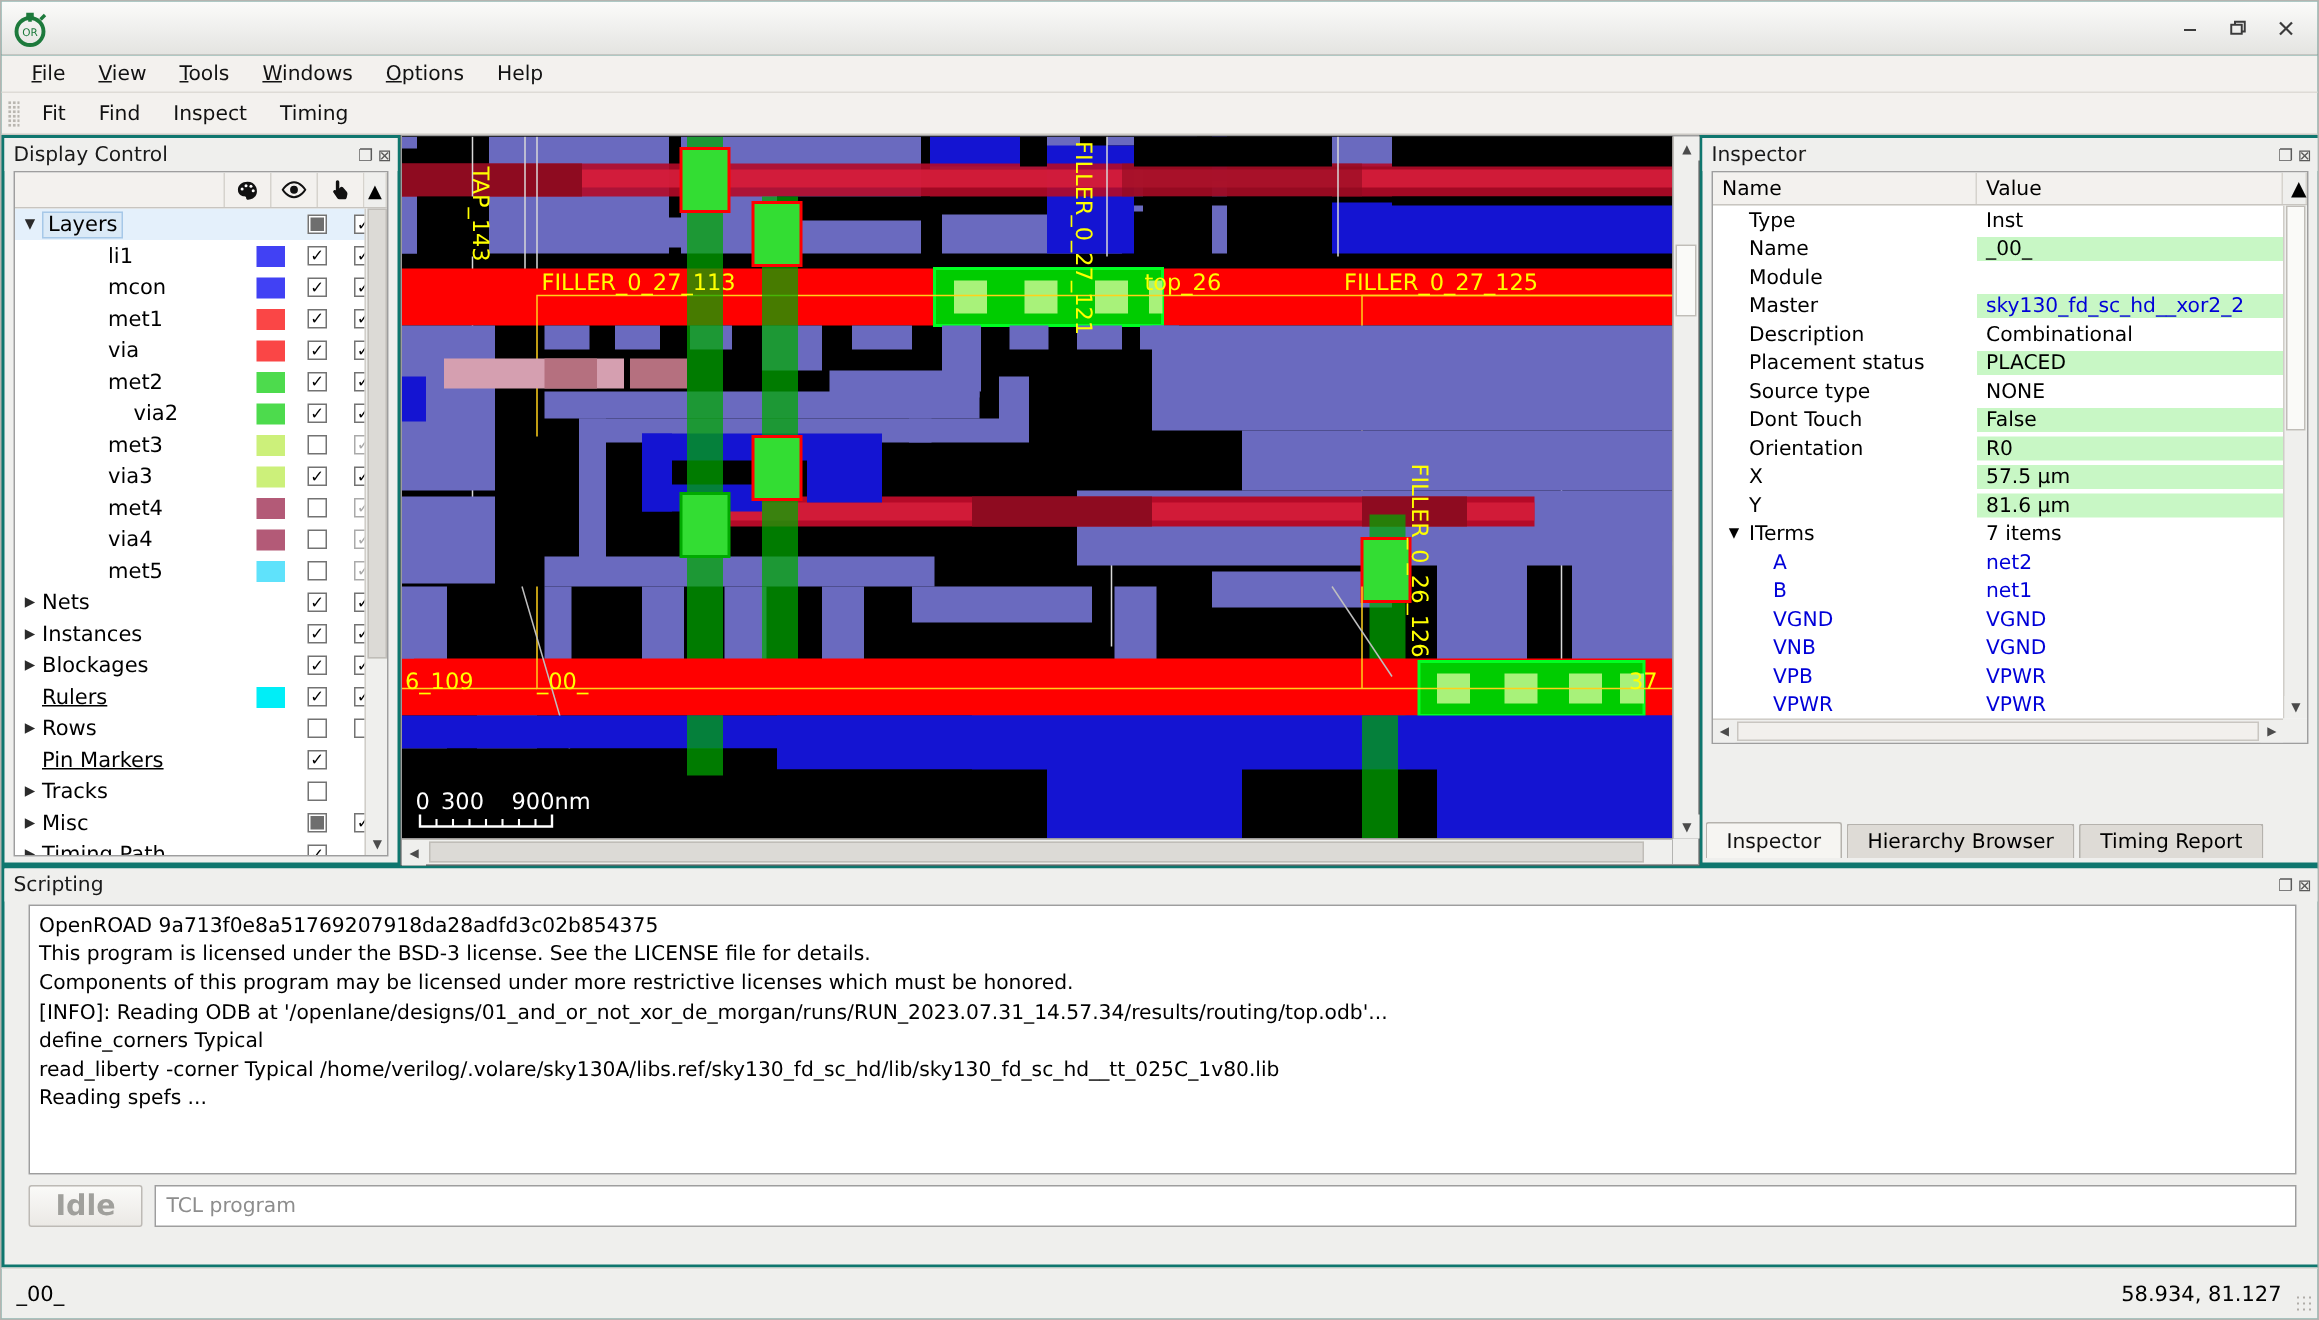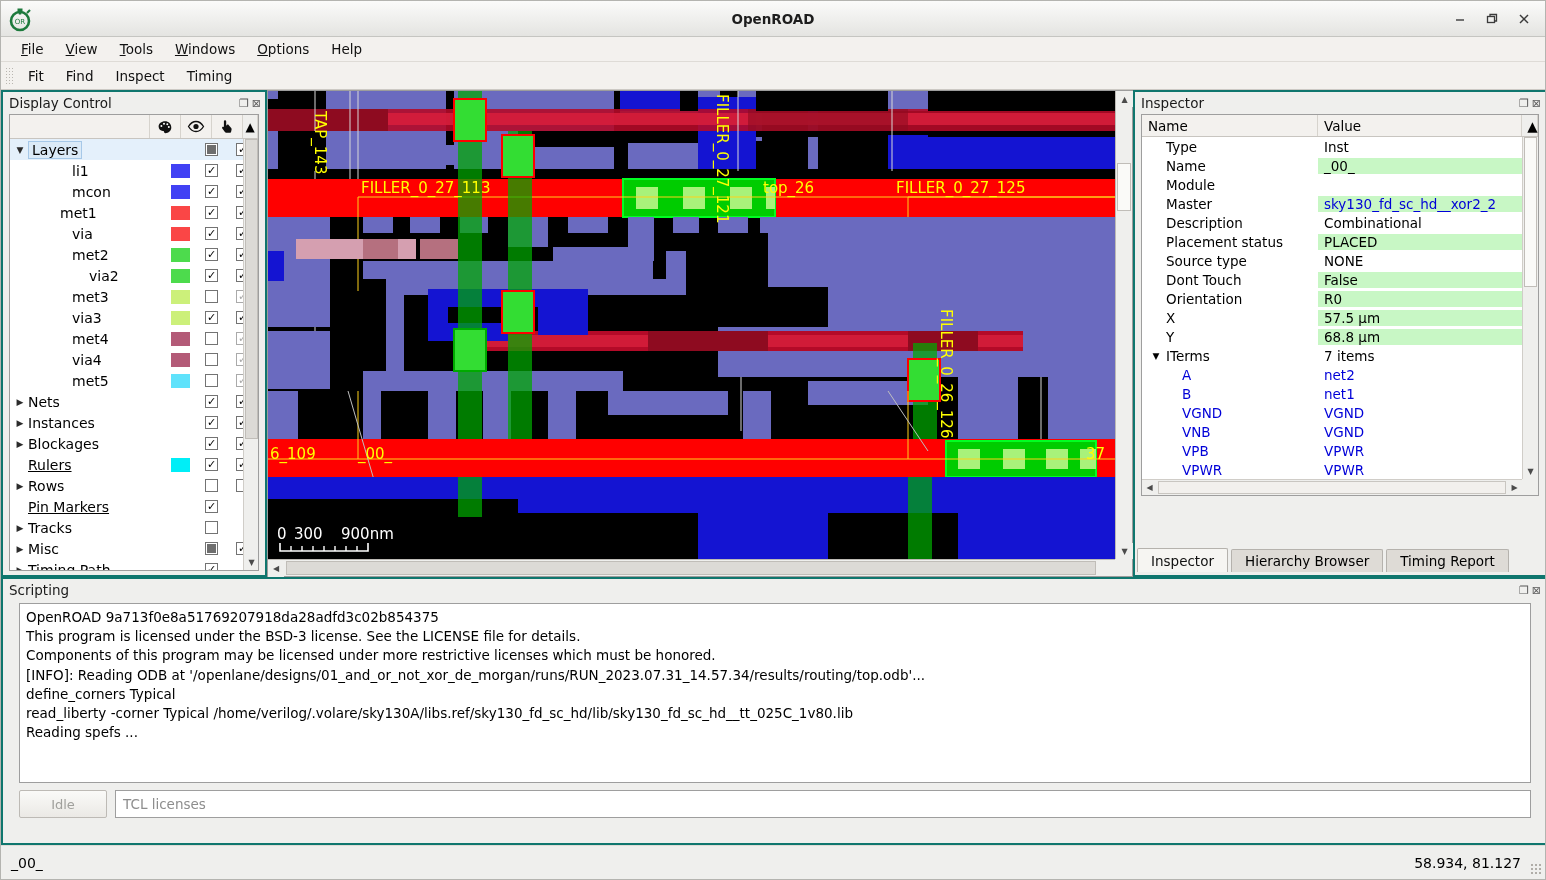--- a/index.html
+++ b/index.html
@@ -182,23 +182,23 @@
     position:absolute; left:16px; top: 24px; width: 1512px; height: 180px;
     background:#fff; border:1px solid #9e9e9e; padding: 4px 6px;
     font-size: 13.5px; line-height: 19.2px; overflow:hidden; white-space: pre;
   }
   .script-line { white-space: pre; }
   .script-bottom {
     position:absolute; left:16px; top: 210px; width: 1512px; height: 30px;
     display:flex; align-items:center; gap: 8px;
   }
   .idle-btn {
-    width: 88px; height: 28px; background: linear-gradient(#fafaf8,#ebe9e5);
+    width: 76px; height: 28px; background: linear-gradient(#fafaf8,#ebe9e5);
     border:1px solid #bdbab5; border-radius:2px; color:#a0a09c;
-    display:flex; align-items:center; justify-content:center; font-size:13px;
+    display:flex; align-items:center; justify-content:center; font-size:19px;font-weight:bold;
   }
   .tcl-input {
     flex:1; height: 28px; background:#fff; border:1px solid #9e9e9e;
     display:flex; align-items:center; padding-left:7px; color:#8d8d8d; font-size:13.5px;
   }
 
   
   .statusbar {
     position:absolute; left:0; bottom:0; width: 1544px; height: 34px;
     background:#efefed; border-top:1px solid #dedbd6;
@@ -218,21 +218,20 @@
   <div class="titlebar">
     <div class="title-icon">
       <svg width="30" height="30" viewBox="0 0 30 30">
         <circle cx="15" cy="17" r="9" fill="none" stroke="#1d7a3c" stroke-width="2.6"></circle>
         <rect x="12.5" y="4.5" width="5" height="4" fill="#1d7a3c"></rect>
         <rect x="13.8" y="7.5" width="2.4" height="3" fill="#1d7a3c"></rect>
         <path d="M22 9 L25 6" stroke="#1d7a3c" stroke-width="2.2"></path>
         <text x="15" y="20" font-size="7" fill="#1d7a3c" text-anchor="middle" font-family="DejaVu Sans">OR</text>
       </svg>
     </div>
-    <div class="title-text">OpenROAD</div>
     <div class="win-btns">
       <div class="win-btn">
         <svg width="14" height="14" viewBox="0 0 14 14">
             <line x1="3" y1="8" x2="11" y2="8" stroke="#3b3b3b" stroke-width="1.4"></line>
           </svg>
       </div>
       <div class="win-btn">
         <svg width="14" height="14" viewBox="0 0 14 14">
           <rect x="2.5" y="4.5" width="7" height="6" fill="none" stroke="#3b3b3b" stroke-width="1.3"></rect>
           <path d="M5 4.5 V2.5 H11.5 V9 H9.5" fill="none" stroke="#3b3b3b" stroke-width="1.3"></path>
@@ -338,21 +337,21 @@
               <div class="swatch" style="background:#4141f4"></div>
             </div>
             <div class="cell">
               <div class="cb">✓</div>
             </div>
             <div class="cell">
               <div class="cb">✓</div>
             </div>
           </div>
           <div class="dc-row">
-            <div class="lbl" style="padding-left:12px">
+            <div class="lbl" style="padding-left:24px">
               <span style="display:inline-block;width:22px"></span>
               <span class="arrow"></span>
               <span class="">met1</span>
             </div>
             <div class="cell">
               <div class="swatch" style="background:#fa4646"></div>
             </div>
             <div class="cell">
               <div class="cb">✓</div>
             </div>
@@ -902,21 +901,21 @@
           <div class="insp-row">
             <div class="ir-name">
               <span class="txt" style="">X</span>
             </div>
             <div class="ir-val hl">57.5 µm</div>
           </div>
           <div class="insp-row">
             <div class="ir-name">
               <span class="txt" style="">Y</span>
             </div>
-            <div class="ir-val hl">68.8 µm</div>
+            <div class="ir-val hl">81.6 µm</div>
           </div>
           <div class="insp-row">
             <div class="ir-name">
               <span class="arr">▼</span>
               <span class="txt" style="padding-left:2px;">ITerms</span>
             </div>
             <div class="ir-val">7 items</div>
           </div>
           <div class="insp-row">
             <div class="ir-name">
@@ -1003,21 +1002,21 @@
     <div class="dock-title">
       <div class="t">Scripting</div>
       <div class="dock-btns">
         <span>❐</span>
         <span>⊠</span>
       </div>
     </div>
     <div class="script-out" id="script-out"><div class="script-line">OpenROAD 9a713f0e8a51769207918da28adfd3c02b854375</div><div class="script-line">This program is licensed under the BSD-3 license. See the LICENSE file for details.</div><div class="script-line">Components of this program may be licensed under more restrictive licenses which must be honored.</div><div class="script-line">[INFO]: Reading ODB at '/openlane/designs/01_and_or_not_xor_de_morgan/runs/RUN_2023.07.31_14.57.34/results/routing/top.odb'...</div><div class="script-line">define_corners Typical</div><div class="script-line">read_liberty -corner Typical /home/verilog/.volare/sky130A/libs.ref/sky130_fd_sc_hd/lib/sky130_fd_sc_hd__tt_025C_1v80.lib</div><div class="script-line">Reading spefs ...</div></div>
     <div class="script-bottom">
       <div class="idle-btn">Idle</div>
-      <div class="tcl-input">TCL licenses</div>
+      <div class="tcl-input">TCL program</div>
     </div>
   </div>
 
   <div class="statusbar">
     <div class="status-left">_00_</div>
     <div class="status-right">58.934, 81.127</div>
     <div class="size-grip"></div>
   </div>
 
 </div>

